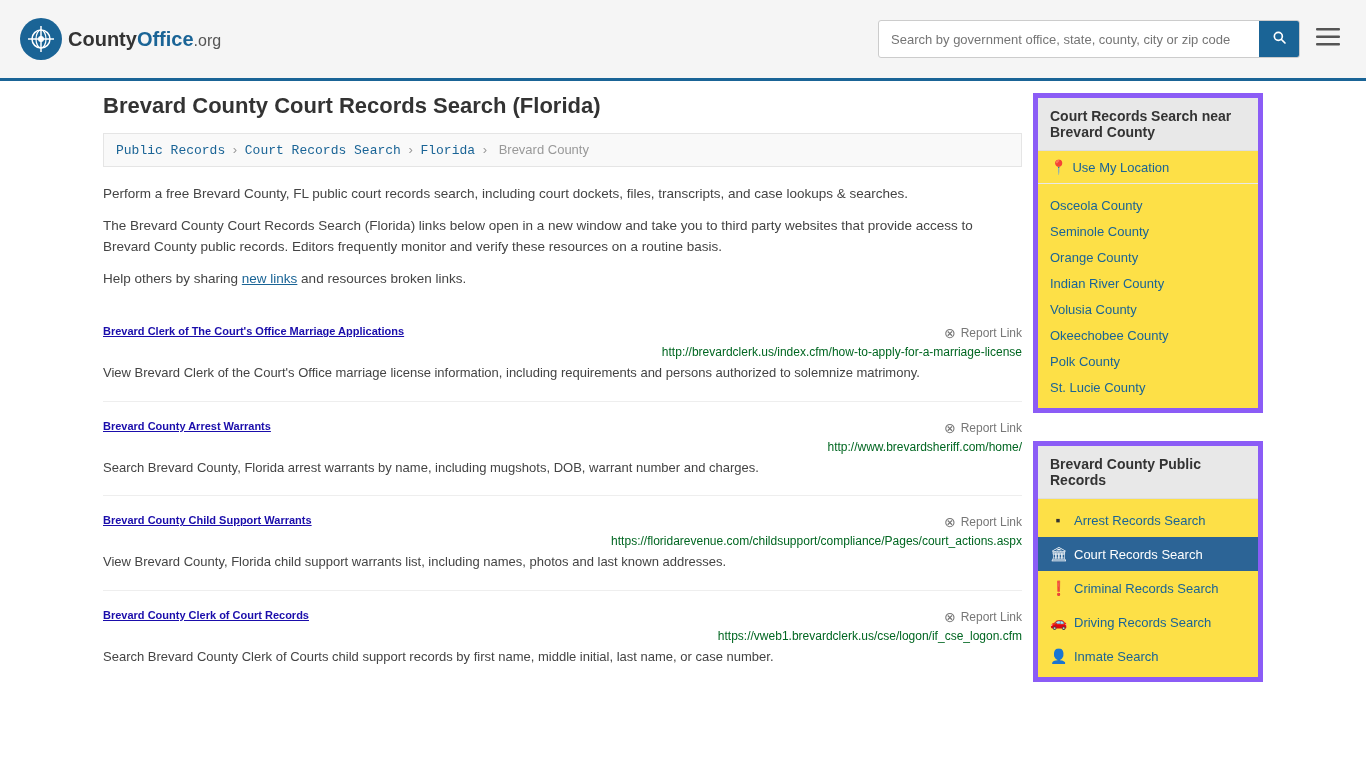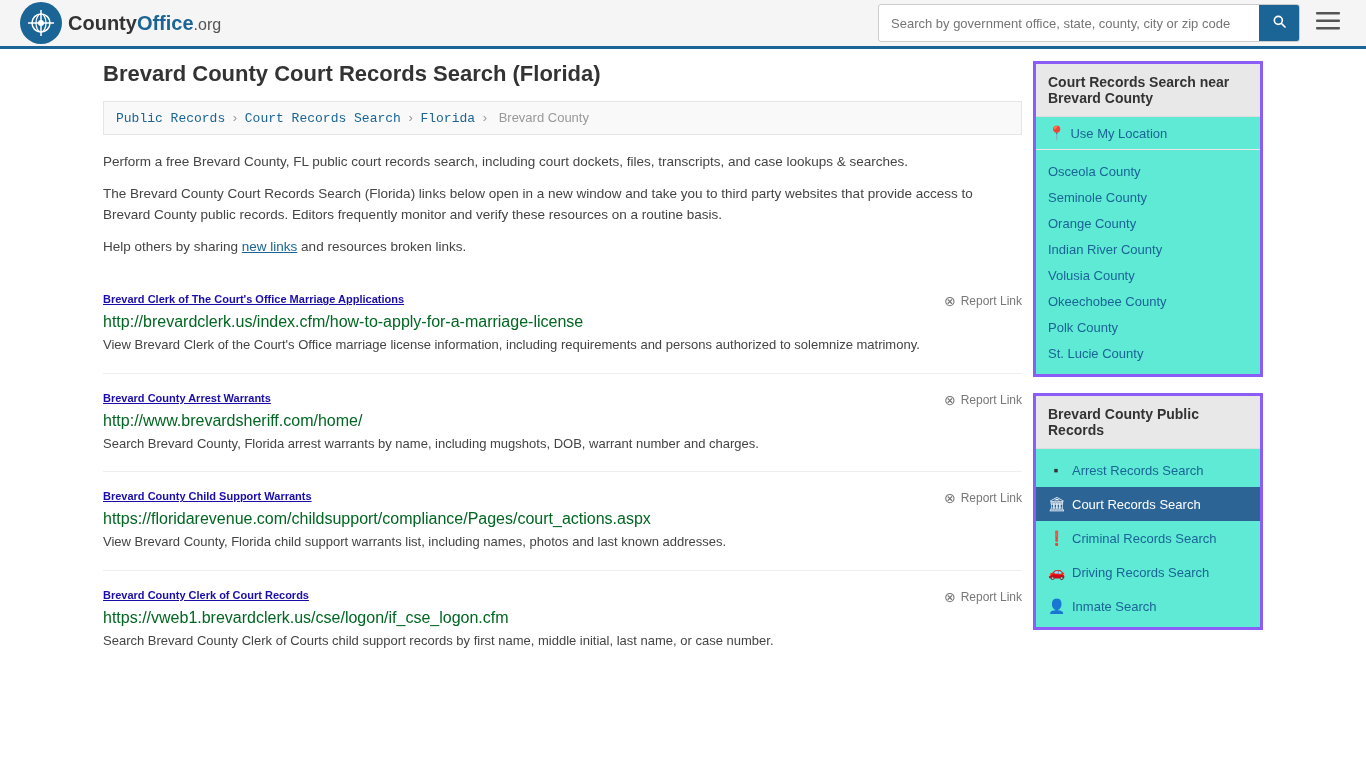--- a/index.html
+++ b/index.html
@@ -2,21 +2,21 @@
 <html><head>
   <meta charset="utf-8">
   <style>
     * { box-sizing: border-box; margin: 0; padding: 0; }
     body { font-family: Arial, sans-serif; font-size: 14px; color: #333; background: #fff; }
 
     
     .header {
       background: #f5f5f5;
       border-bottom: 3px solid #1a6496;
-      padding: 2px 20px;
+      padding: 18px 20px;
       display: flex;
       align-items: center;
       justify-content: space-between;
     }
     .logo-area {
       display: flex;
       align-items: center;
       gap: 6px;
     }
     .logo-circle {
@@ -151,39 +151,40 @@
       font-size: 12px;
       color: #777;
       cursor: pointer;
       white-space: nowrap;
       flex-shrink: 0;
     }
     .report-icon {
       font-size: 14px;
     }
     .result-url {
-      font-size: 16px;
+      font-size: 12px;
       color: #006621;
       margin-bottom: 4px;
+      text-align: right;
     }
     .result-desc {
       font-size: 13px;
       color: #444;
       line-height: 1.5;
     }
 
     
     .sidebar {
       width: 230px;
       flex-shrink: 0;
     }
     .sidebar-section {
-      background: #5eead4;
-      border: 3px solid #8b5cf6;
-      margin-bottom: 16px;
+      background: #fde047;
+      border: 5px solid #8b5cf6;
+      margin-bottom: 28px;
     }
     .sidebar-heading {
       background: #e8e8e8;
       padding: 10px 12px;
       font-size: 14px;
       font-weight: bold;
       color: #333;
       border-bottom: 1px solid #ddd;
     }
     .sidebar-list {

